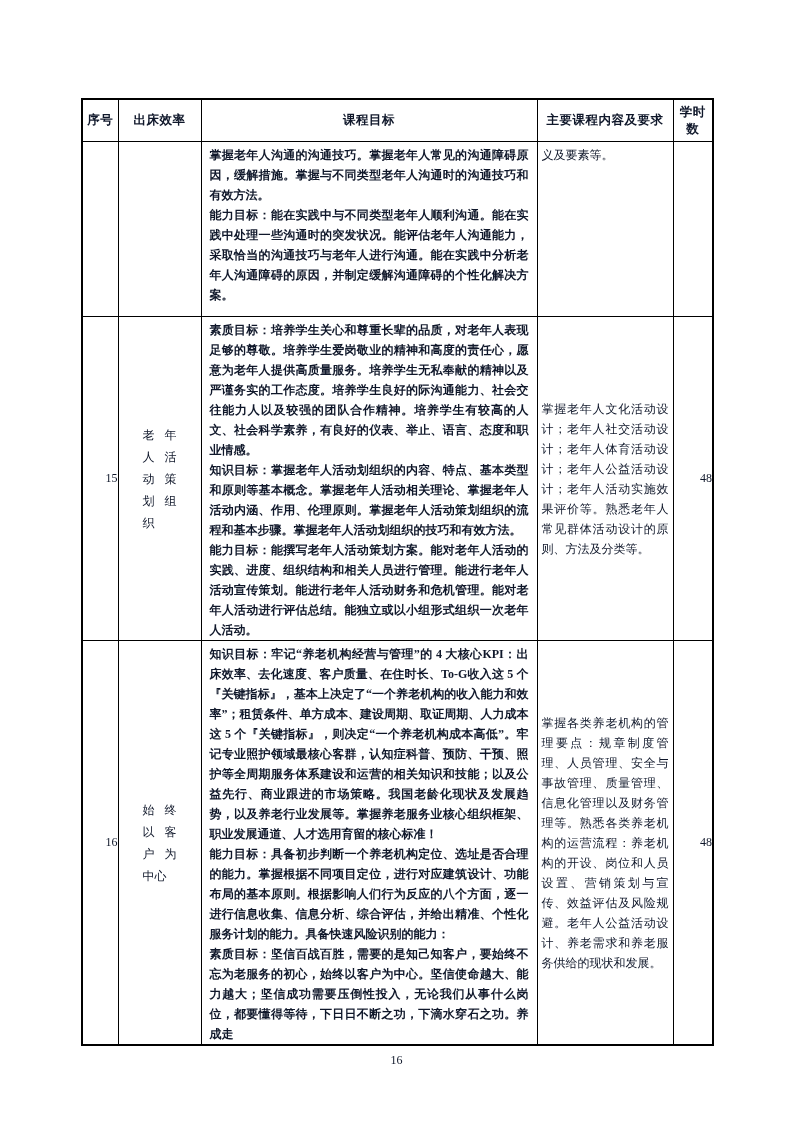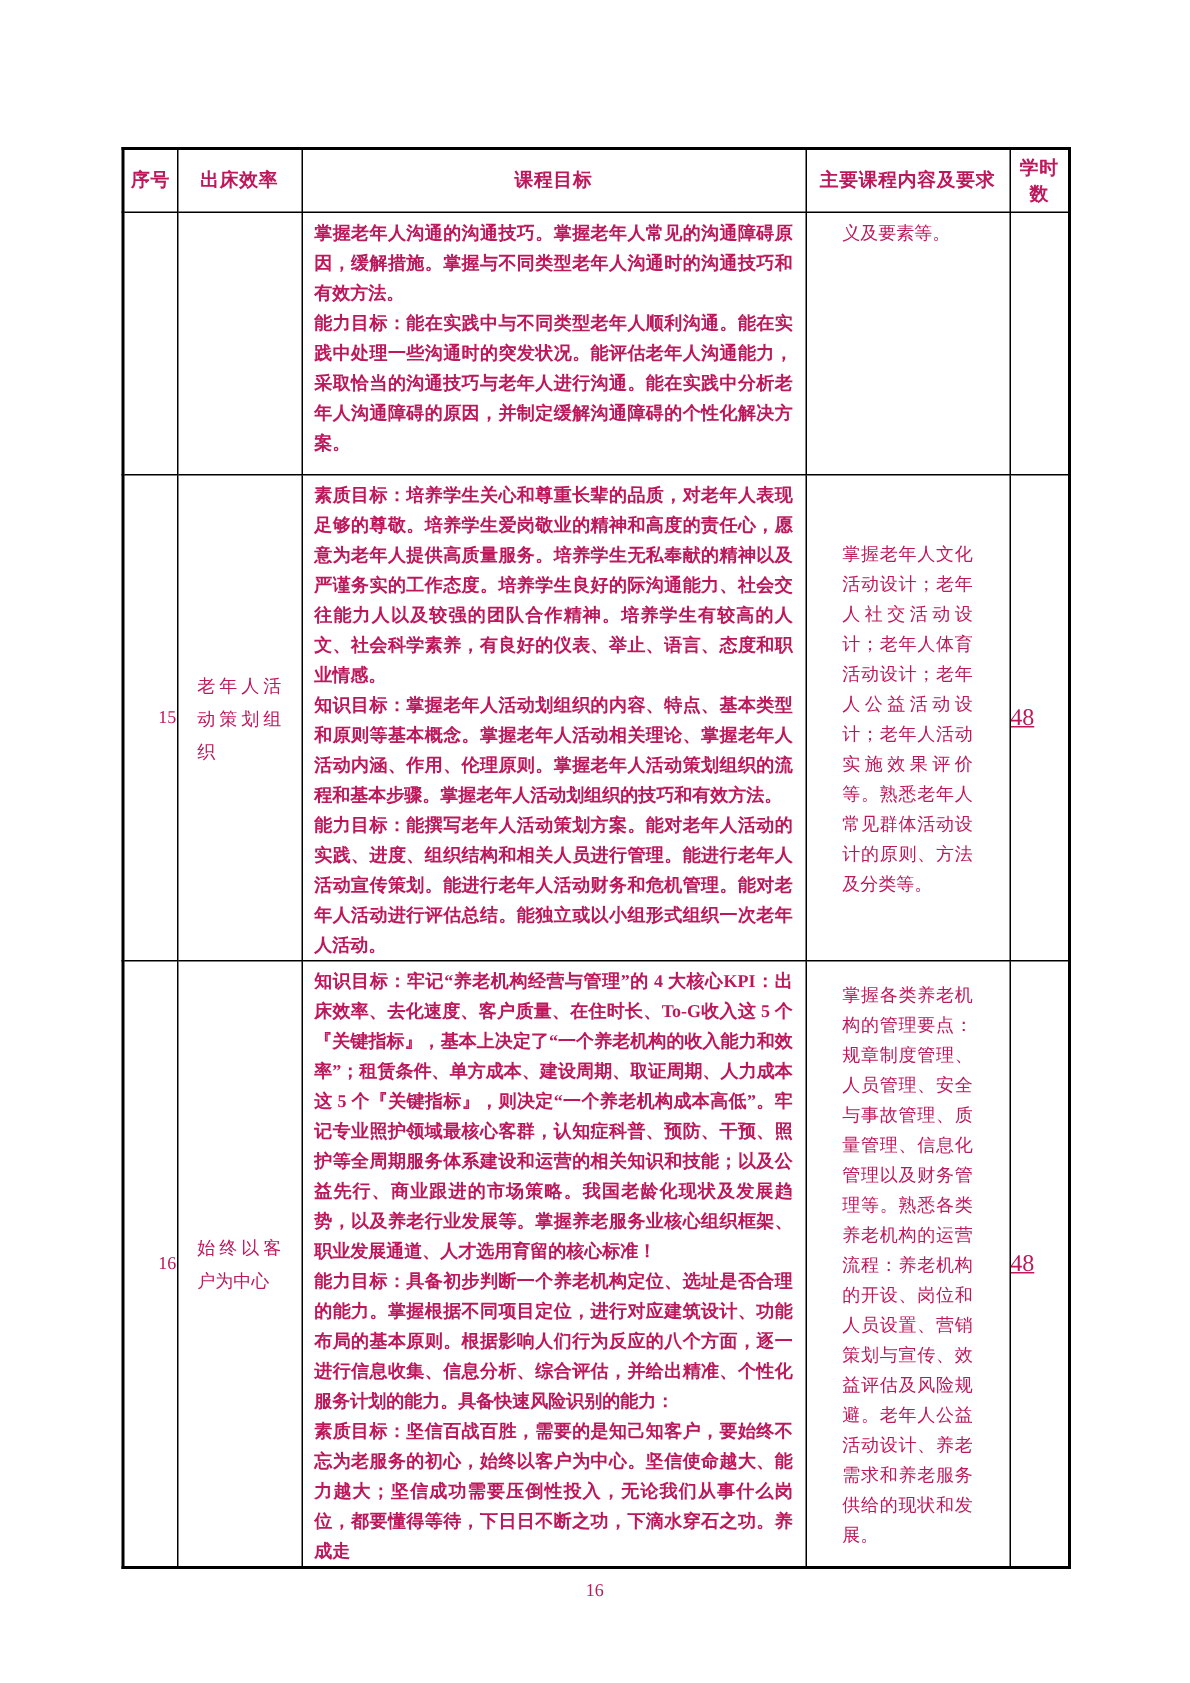--- a/index.html
+++ b/index.html
@@ -1,21 +1,21 @@
 <!DOCTYPE html>
 <html><head>
 <meta charset="utf-8">
 <style>
   html,body{margin:0;padding:0;background:#ffffff;}
   .page{
     position:relative;
     width:793px;height:1122px;
     background:#ffffff;
     font-family:"Liberation Serif","DejaVu Serif",serif;
-    color:#be185d;
+    color:#0f172a;
     overflow:hidden;
   }
   table.course-table{
     position:absolute;left:81px;top:98px;
     width:631px;
     border-collapse:collapse;
     table-layout:fixed;
     border:2px solid #000;
   }
   td,th{
@@ -29,42 +29,42 @@
   th{
     font-weight:bold;
     text-align:center;
     height:41px;
     font-size:12.5px;
     letter-spacing:.5px;
   }
   td.c-num{ text-align:right; font-size:12px; }
   td.c-name{
     vertical-align:middle;
-    padding:2px 13px;
+    padding:2px 24px;
     text-align:justify;
     text-align-last:left;
     line-height:22px;
   }
   td.c-obj{
     vertical-align:top;
     padding:3px 8px 0 8px;
     text-align:justify;
     text-justify:inter-ideograph;
     line-height:20px;
     font-weight:bold;
   }
   td.c-content{
-    padding:3px 24px;
+    padding:3px 4px;
     text-align:justify;
     text-justify:inter-ideograph;
     line-height:20px;
   }
   td.c-content.v-top{ vertical-align:top; }
   td.c-content.v-mid{ vertical-align:middle;margin-left:40px; }
-  td.c-hours{ text-align:left; font-size:16px;text-decoration:underline; }
+  td.c-hours{ text-align:right; font-size:12px; }
   td p{ margin:0; }
   tr.r1{ height:175px; }
   tr.r15{ height:320px; }
   tr.r16{ height:385px; }
   .page-number{
     position:absolute;
     left:0;top:1053px;width:100%;
     text-align:center;
     font-size:12px;
   }

